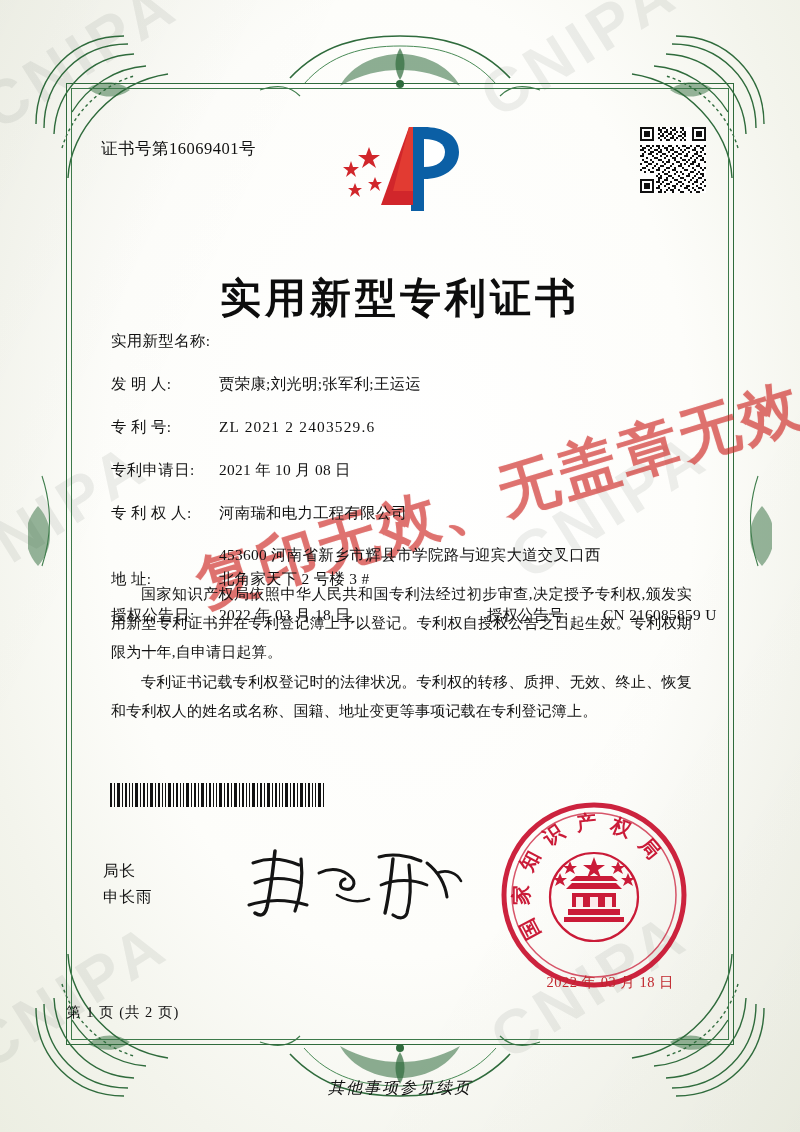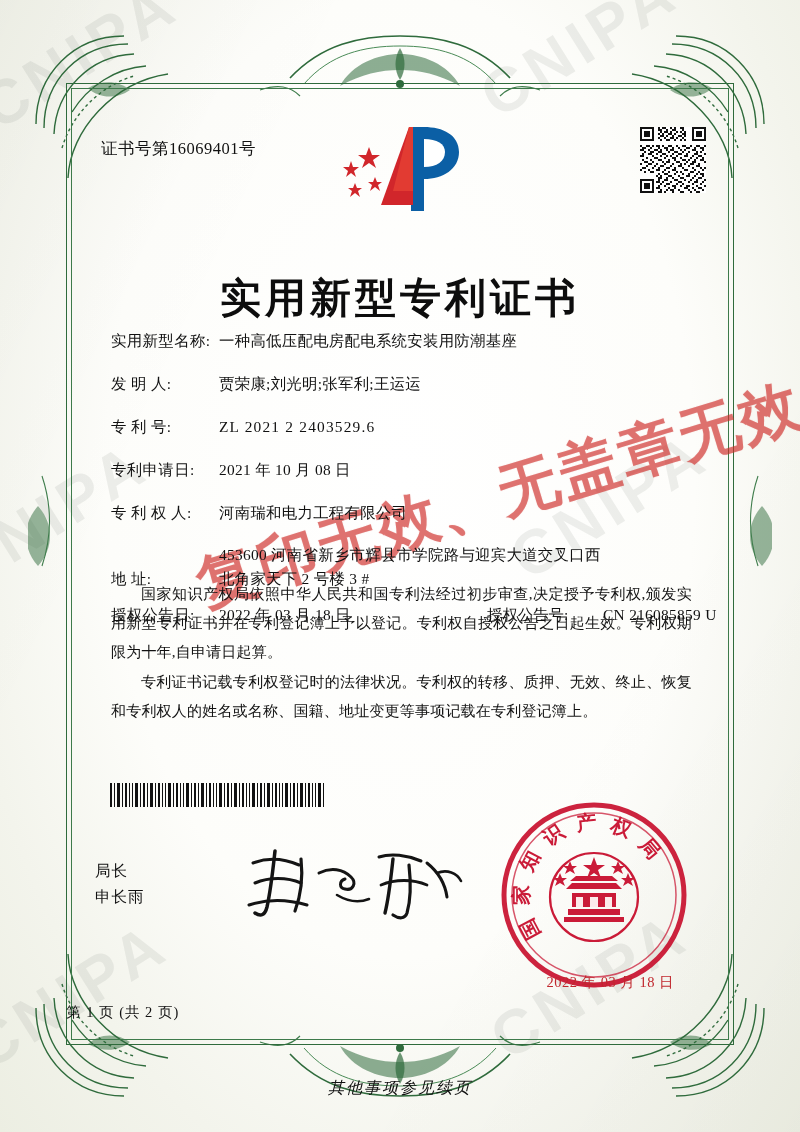--- a/index.html
+++ b/index.html
@@ -186,21 +186,21 @@
     position: absolute;
     left: 44px;
     top: 700px;
     width: 214px;
     height: 24px;
   }
 
   
   .sig-label {
     position: absolute;
-    left: 29px;
+    left: 37px;
     top: 775px;
     font-size: 15.5px;
     line-height: 1.65;
     color: #111;
     letter-spacing: 1px;
   }
   .signature {
     position: absolute;
     left: 175px;
     top: 760px;
@@ -609,21 +609,20 @@
         </g>
       </svg>
     </div>
 
     <div class="title">实用新型专利证书</div>
 
     <div class="fields">
 
       <div class="frow">
         <div class="flabel">实用新型名称:</div>
-        <div class="fval">一种高低压配电房配电系统安装用防潮基座</div>
       </div>
 
       <div class="frow">
         <div class="flabel">发 明 人:</div>
         <div class="fval">贾荣康;刘光明;张军利;王运运</div>
       </div>
 
       <div class="frow">
         <div class="flabel">专 利 号:</div>
         <div class="fval spaced">ZL 2021 2 2403529.6</div>

